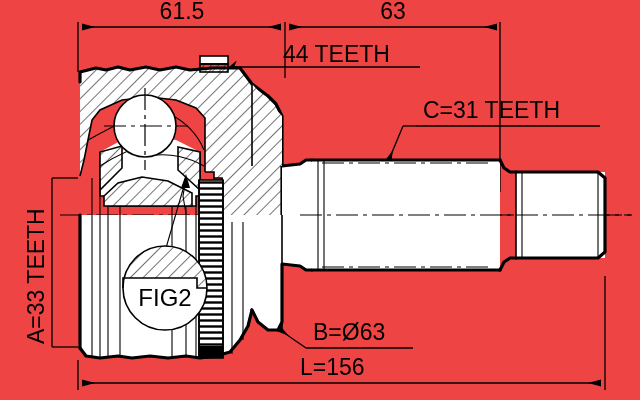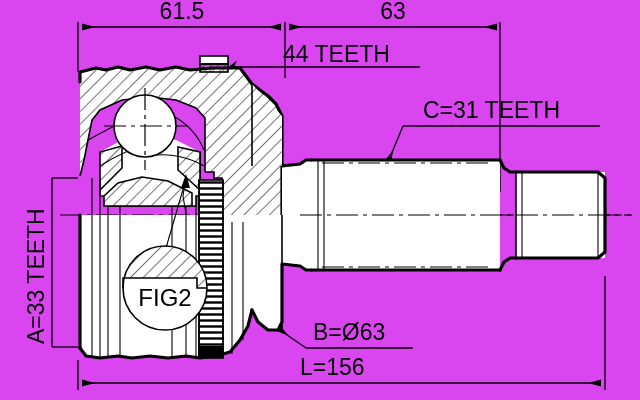--- a/index.html
+++ b/index.html
@@ -10,21 +10,21 @@
   body {
     width: 640px;
     height: 400px;
     font-family: "Liberation Sans", sans-serif;
     overflow: hidden;
   }
   #drawing-root {
     position: relative;
     width: 640px;
     height: 400px;
-    background: #d946ef;
+    background: #ef4444;
   }
   svg.dwg {
     position: absolute;
     top: 0;
     left: 0;
     width: 640px;
     height: 400px;
     display: block;
   }
   .dim-text {

